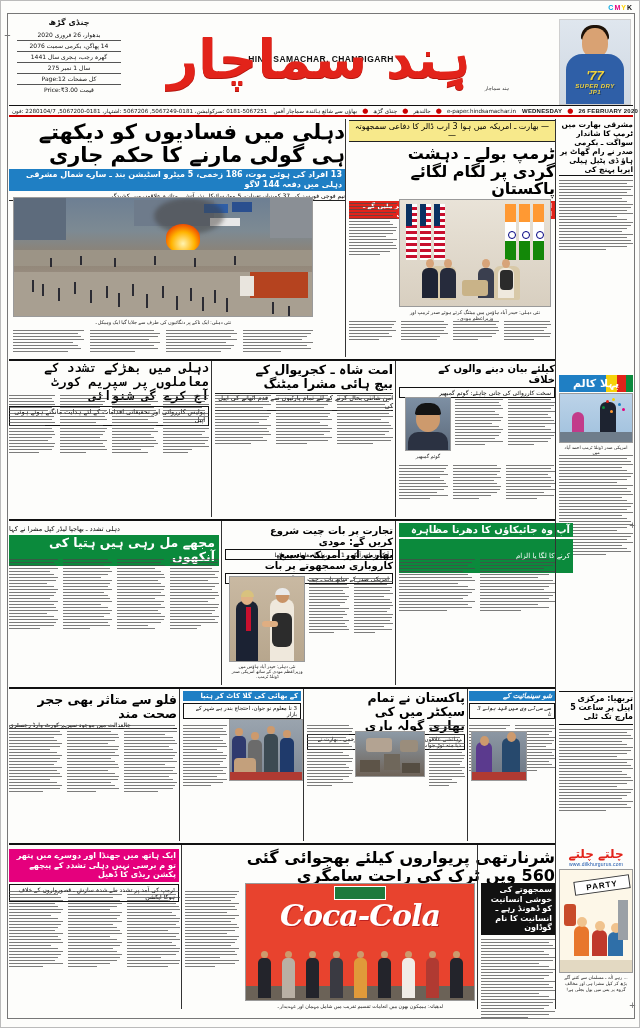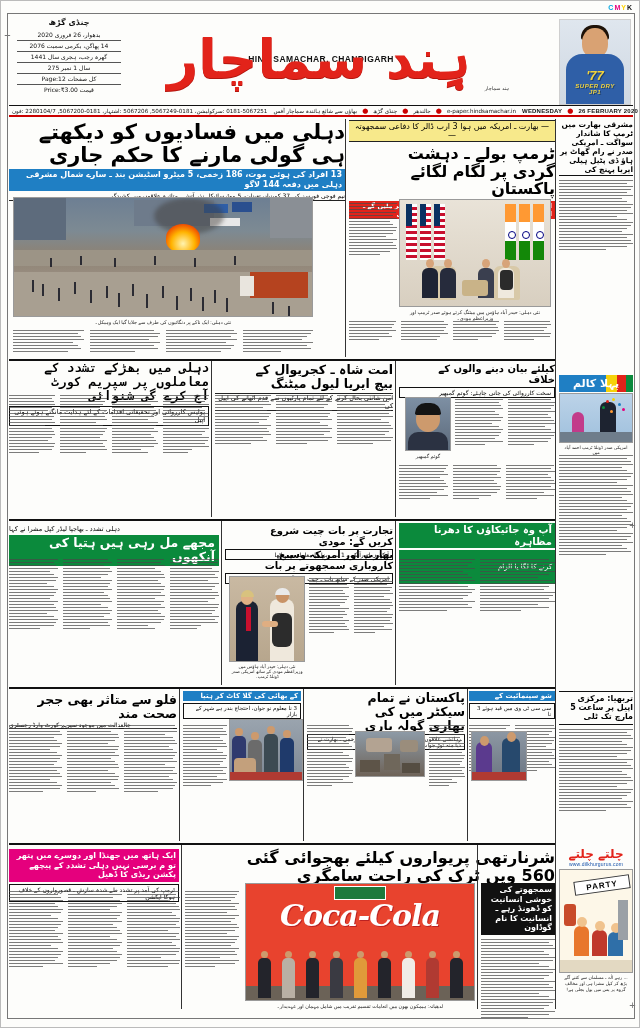--- a/index.html
+++ b/index.html
@@ -423,21 +423,21 @@
         <div class="ln s1"></div>
         <div class="ln s2"></div>
         <div class="ln s4"></div>
         <div class="ln s1"></div>
         <div class="ln s3"></div>
         <div class="ln s6"></div>
       </div>
   </div>
 
   <div style="position:absolute;left:558px;top:119px;width:74px;">
-    <div class="urdu" style="font-size:7.5px;font-weight:bold;border-bottom:1px solid #111;padding-bottom:1px;">مشرقی بھارت میں ٹرمپ کا شاندار سواگت ـ امریکی صدر نے رام گھاٹ پر ہاؤ ڈی پٹیل ہیلی ایریا پہنچ کی</div>
+    <div class="urdu" style="font-size:7.5px;font-weight:bold;border-bottom:1px solid #111;padding-bottom:1px;">مشرقی بھارت میں ٹرمپ کا شاندار سواگت ـ بکرمی صدر نے رام گھاٹ پر ہاؤ ڈی پٹیل ہیلی ایریا پہنچ کی</div>
     <div class="body-col" style="margin-top:2px;">
       <div class="ln s1"></div>
         <div class="ln s2"></div>
         <div class="ln s1"></div>
         <div class="ln s3"></div>
         <div class="ln s2"></div>
       <div class="ln s1"></div>
         <div class="ln s4"></div>
         <div class="ln s2"></div>
         <div class="ln s1"></div>
@@ -512,21 +512,21 @@
   </div>
 
   <div class="thick" style="position:absolute;left:8px;top:358px;width:546px;"></div>
 
   <div style="position:absolute;left:8px;top:362px;width:200px;">
     <div class="urdu hl head-m" style="line-height:1.1;font-family:Liberation Mono, monospace;">دہلی میں بھڑکے تشدد کے معاملوں پر سپریم کورٹ آج کرے گی شنوائی</div>
     <div class="urdu kicker-w" style="margin-top:2px;">پولیس کارروائی اور تحقیقاتی اقدامات کے لئے ہدایت مانگتے ہوئے ہوئی اپیل</div>
   </div>
 
   <div style="position:absolute;left:214px;top:362px;width:178px;">
-    <div class="urdu hl head-m" style="line-height:1.1;">امت شاہ ـ کجریوال کے بیچ ایریا لیول میٹنگ</div>
+    <div class="urdu hl head-m" style="line-height:1.1;">امت شاہ ـ کجریوال کے بیچ ہائی مشرا میٹنگ</div>
     <div class="urdu" style="font-size:6.5px;border-top:1px solid #222;border-bottom:1px solid #222;margin-top:2px;">امن شانتی بحال کرنے کے لئے تمام پارٹیوں سے قدم اٹھانے کی اپیل کی</div>
   </div>
 
   <div style="position:absolute;left:398px;top:362px;width:156px;">
     <div class="urdu hl head-s" style="line-height:1.1;">کیلئے بیان دینے والوں کے خلاف</div>
     <div class="urdu kicker-w" style="margin-top:2px;font-size:6px;">سخت کارروائی کی جانی چاہئے: گوتم گمبھیر</div>
   </div>
 
   <div class="photo" style="position:absolute;left:404px;top:396px;width:46px;height:54px;background:linear-gradient(#7d8fa3,#5d6b7c);">
     <div style="position:absolute;left:50%;margin-left:-12px;top:8px;width:24px;height:26px;background:#cd9a6d;border-radius:48%;"></div>
@@ -775,21 +775,21 @@
   <div style="position:absolute;left:8px;top:524px;width:210px;">
     <div class="urdu" style="font-size:6.5px;text-align:left;">دہلی تشدد ـ بھاجپا لیڈر کپل مشرا نے کہا</div>
     <div class="urdu hl head-m kicker-g" style="padding:1px 4px;line-height:1.15;margin-top:2px;">مجھے مل رہی ہیں ہتیا کی آنکھوں</div>
   </div>
 
   <div style="position:absolute;left:224px;top:524px;width:168px;">
     <div class="urdu hl head-s" style="line-height:1.1;">تجارت پر بات چیت شروع کریں گے: مودی</div>
     <div class="urdu kicker-w" style="margin-top:2px;font-size:6px;">آنکھوں او رآنکھ ـ 1 بی ویزا کا معاملہ بھی اٹھا</div>
   </div>
 
-  <div style="position:absolute;left:398px;top:522px;width:156px;">
+  <div style="position:absolute;left:398px;top:522px;width:174px;">
     <div class="urdu hl head-s kicker-g" style="padding:1px 3px;line-height:1.15;">آپ وہ جائیکاؤں کا دھرنا مظاہرہ</div>
     <div class="urdu kicker-g" style="margin-top:2px;font-size:7px;padding:13px 3px;">کرنے کا لگا یا الزام</div>
   </div>
 
   <div style="position:absolute;left:8px;top:556px;width:210px;display:flex;gap:5px;">
     <div class="body-col" style="flex:1;">
         <div class="ln s1"></div>
         <div class="ln s2"></div>
         <div class="ln s3"></div>
         <div class="ln s1"></div>
@@ -1013,21 +1013,21 @@
   </div>
 
   <div style="position:absolute;left:306px;top:690px;width:158px;">
     <div class="urdu hl head-m" style="line-height:1.1;">پاکستان نے تمام سیکٹر میں کی بھاری گولہ باری</div>
     <div class="urdu kicker-w" style="margin-top:2px;font-size:5.5px;">رہائشی علاقوں کو کی بنایا نشانہ ـ 2 شہری زخمی ـ بھارت نے دیا منہ توڑ جواب</div>
   </div>
 
   <div style="position:absolute;left:306px;top:690px;width:0;height:0;"></div>
   <div style="position:absolute;left:176px;top:690px;width:0;"></div>
 
-  <div style="position:absolute;left:468px;top:690px;width:86px;">
+  <div style="position:absolute;left:468px;top:690px;width:86px;font-style:italic;">
     <div class="urdu hl head-xs kicker-b" style="padding:1px 3px;line-height:1.15;">شو سینمائیت کے</div>
     <div class="urdu kicker-w" style="margin-top:2px;font-size:5.5px;">سی سی ٹی وی میں قید ہوئے 3 نا</div>
   </div>
 
   <div style="position:absolute;left:558px;top:690px;width:74px;">
     <div class="urdu hl head-xs" style="line-height:1.15;border-top:1px solid #111;border-bottom:1px solid #111;padding:2px 0;">تربھیا: مرکزی اپیل پر ساعت 5 مارچ تک ٹلی</div>
     <div class="body-col" style="margin-top:2px;">
       <div class="ln s1"></div>
         <div class="ln s2"></div>
         <div class="ln s3"></div>

